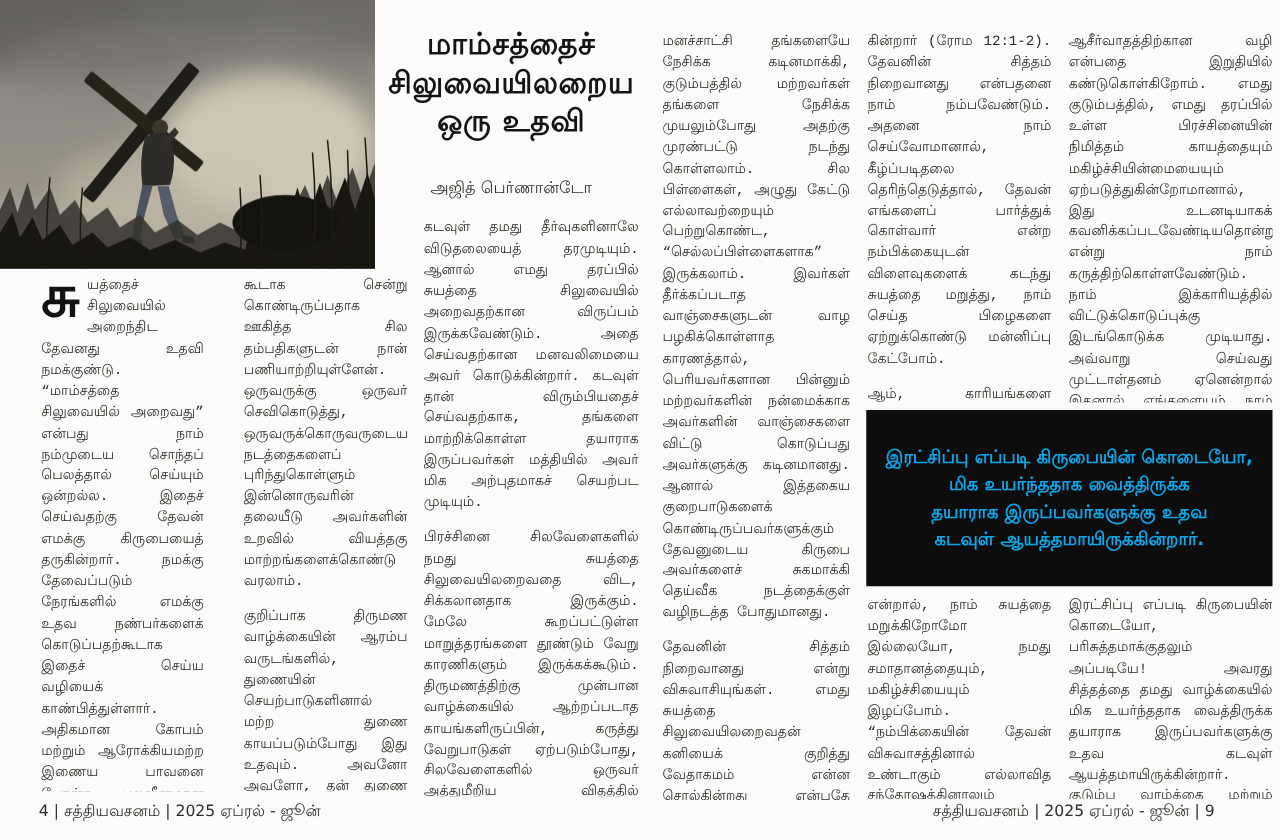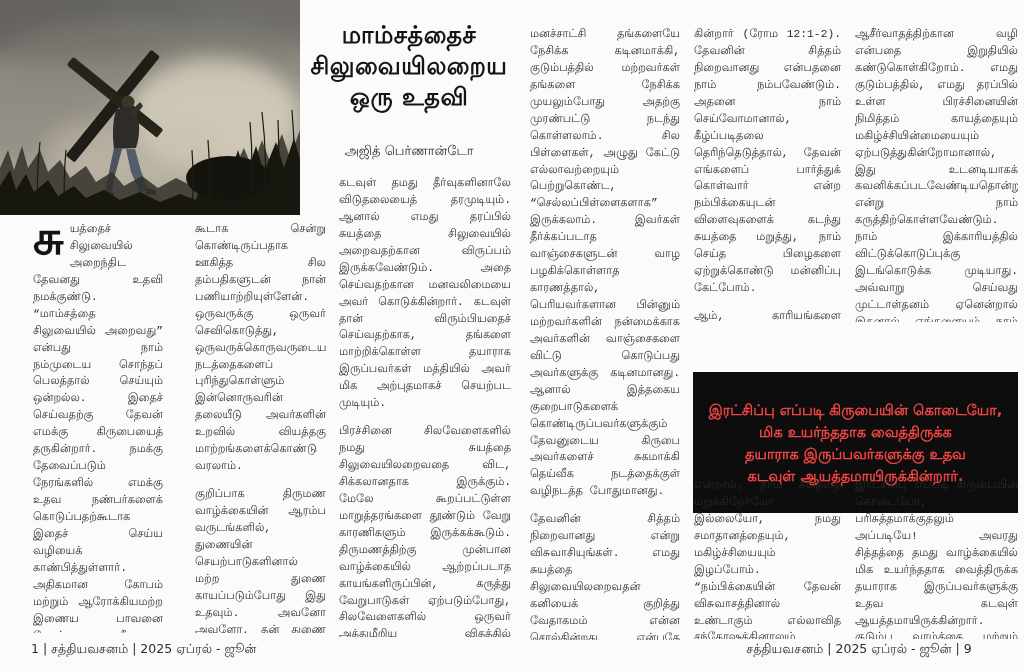--- a/index.html
+++ b/index.html
@@ -27,24 +27,24 @@
   .r3t{left:855px;top:26px;width:163px;height:296px;}
   .r2b{left:694px;top:477px;width:147px;height:162px;}
   .r3b{left:855px;top:477px;width:163px;height:162px;}
   .dropcap{
     float:left;font-size:47px;line-height:38px;font-weight:bold;color:#141312;
     padding:2px 6px 0 0;
   }
   
   .pullquote{
     position:absolute;left:693px;top:328px;width:325px;height:141px;
-    background:#0d0d0d;color:#ef4444;
+    background:#0d0d0d;color:#0ea5e9;
     display:flex;flex-direction:column;justify-content:center;align-items:center;
     text-align:center;font-weight:bold;font-size:14.5px;line-height:22px;
-    padding:4px 8px;box-sizing:border-box;margin-top:44px;
+    padding:4px 8px;box-sizing:border-box;
   }
   
   .footer{position:absolute;top:641px;font-size:12.5px;color:#2e2d2b;}
   .footer-left{left:31px;width:400px;text-align:left;}
   .footer-right{left:700px;width:318px;text-align:center;}
 </style>
 </head>
 <body>
 
 <div id="spread">
@@ -149,16 +149,16 @@
   </div>
 
   <div class="col r2b">
     <p>என்றால், நாம் சுயத்தை மறுக்கிறோமோ இல்லையோ, நமது சமாதானத்தையும், மகிழ்ச்சியையும் இழப்போம். “நம்பிக்கையின் தேவன் விசுவாசத்தினால் உண்டாகும் எல்லாவித சந்தோஷத்தினாலும் சமாதானத்தினாலும் உங்களை நிரப்புவாராக”(ரோமர் 15:13) என்று பவுல் கூறுகின்றார். நாம் தேவசித்தத்தின் நன்மையில் நம்பிக்கை வைத்து தியாகம்போல் தோன்றும் தீர்மானங்களை எடுத்து, உண்மையில் அதுவே</p>
   </div>
 
   <div class="col r3b">
     <p>இரட்சிப்பு எப்படி கிருபையின் கொடையோ, பரிசுத்தமாக்குதலும் அப்படியே! அவரது சித்தத்தை தமது வாழ்க்கையில் மிக உயர்ந்ததாக வைத்திருக்க தயாராக இருப்பவர்களுக்கு உதவ கடவுள் ஆயத்தமாயிருக்கின்றார். குடும்ப வாழ்க்கை மற்றும் எல்லா அம்சங்களிலும், நம்முடைய விருப்பம் கடவுளின் சித்தத்துடன் முரண்படும்போது, எம்முடைய மாம்சத்தை நாம் சிலுவையில் அறைய வேண்டும்.</p>
   </div>
 
-  <div class="footer footer-left">1  |  சத்தியவசனம் | 2025 ஏப்ரல்  -  ஜூன்</div>
+  <div class="footer footer-left">4  |  சத்தியவசனம் | 2025 ஏப்ரல்  -  ஜூன்</div>
   <div class="footer footer-right">சத்தியவசனம் | 2025 ஏப்ரல்  -  ஜூன்  |  9</div>
 
 </div>
 
 </body></html>

